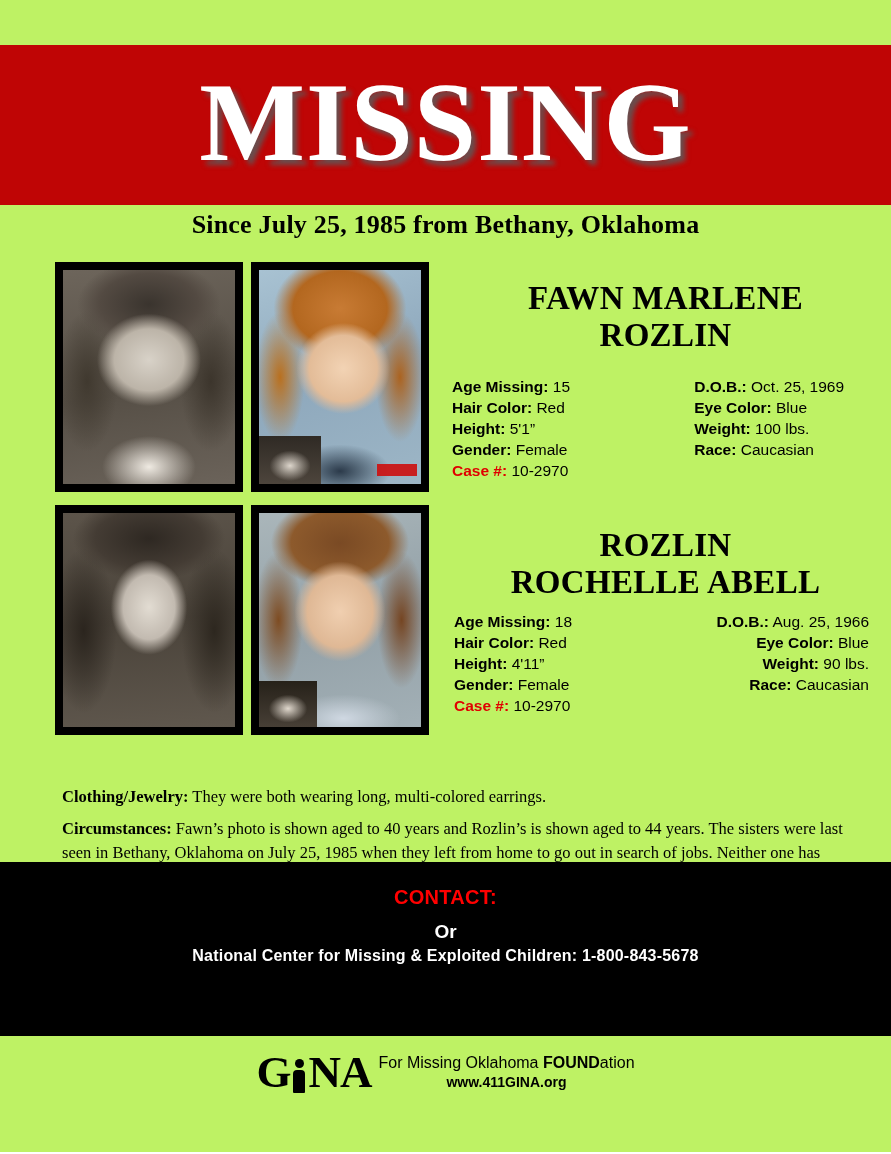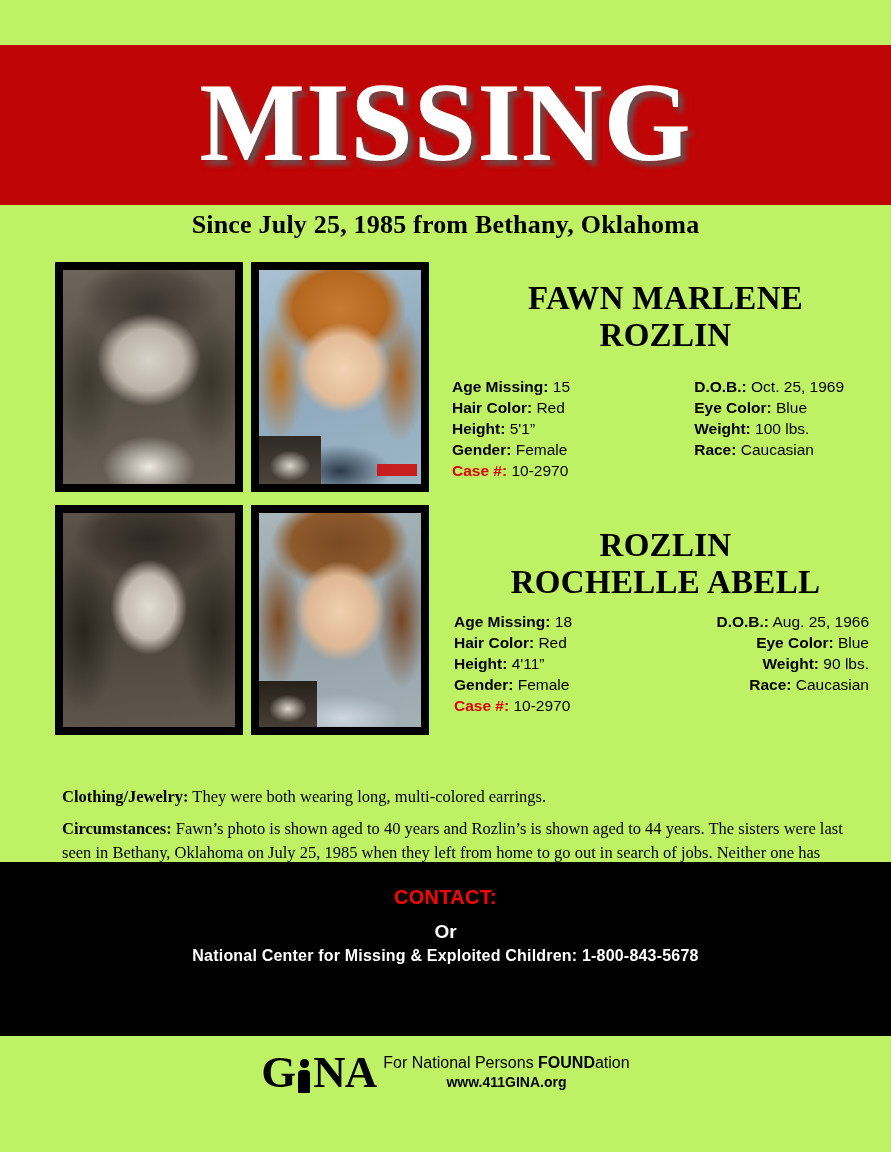--- a/index.html
+++ b/index.html
@@ -386,19 +386,19 @@
   </div>
 
   <div class="logo-wrap">
     <div class="logo-mark">
       <span>G</span>
       <span class="logo-person"></span>
       <span>NA</span>
     </div>
     <div class="logo-text">
       <div class="logo-line1">
-        <span>For National Persons </span><span class="bold">FOUND</span><span>ation</span>
+        <span>For Missing Oklahoma </span><span class="bold">FOUND</span><span>ation</span>
       </div>
       <div class="logo-line2">www.411GINA.org</div>
     </div>
   </div>
 
 </div>
 
 </body></html>

